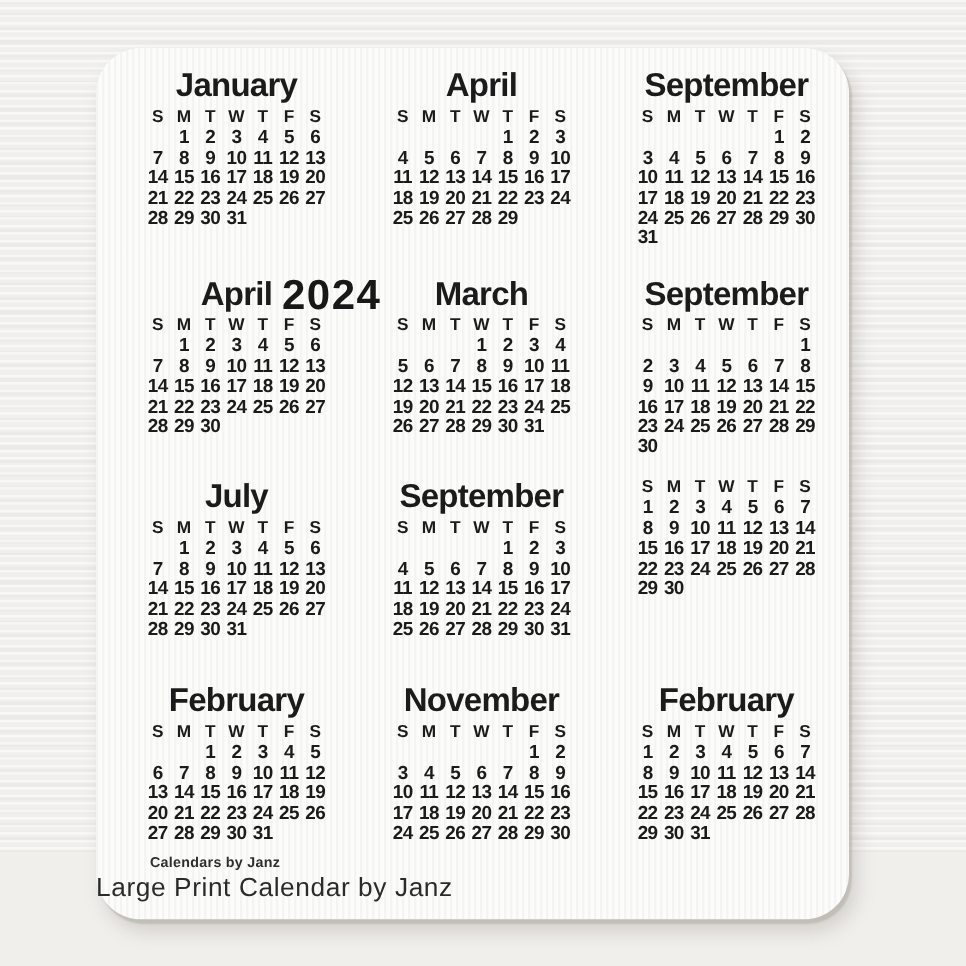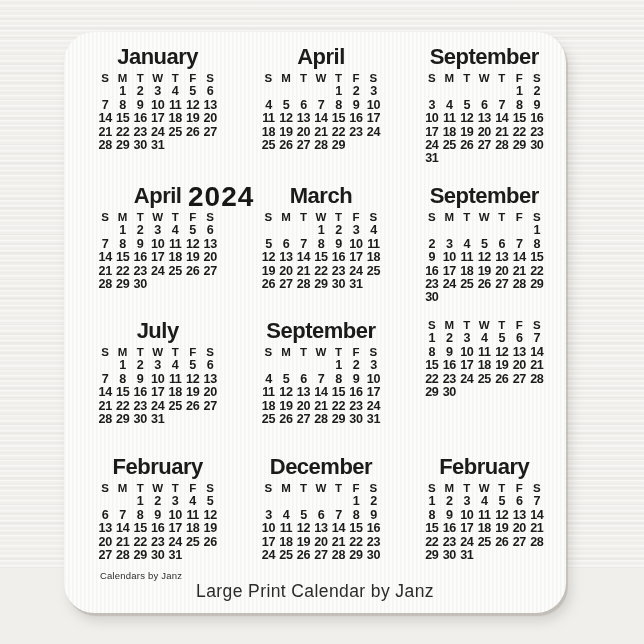--- a/index.html
+++ b/index.html
@@ -37,24 +37,24 @@
     white-space:nowrap;
   }
   .dow{font-size:11.5px;letter-spacing:0;}
   .year{
     position:absolute;left:124px;top:143px;width:170px;
     font-size:28px;line-height:44px;font-weight:bold;letter-spacing:1px;
     color:#181818;
   }
   .brand-small{
     position:absolute;left:36px;top:538px;
-    font-size:9.5px;font-weight:normal;letter-spacing:0.2px;color:#2e2e2e;
+    font-size:9.5px;font-weight:bold;letter-spacing:0.2px;color:#2e2e2e;
   }
   .caption{
-    position:absolute;left:0;right:0;top:549px;text-align:center;
+    position:absolute;left:0;right:0;top:549px;text-align:left;
     font-size:17.5px;font-weight:normal;letter-spacing:0.4px;color:#2b2b2b;
   }
 </style>
 </head>
 <body>
 
 <div class="scene">
   <div class="mousepad">
 
     <div class="month-row row1">
@@ -648,21 +648,21 @@
             <span class="cell">27</span>
             <span class="cell">28</span>
             <span class="cell">29</span>
             <span class="cell">30</span>
             <span class="cell">31</span>
             <span class="cell"></span>
             <span class="cell"></span>
           </div>
         </div>
       <div class="month">
-          <div class="month-title">December</div>
+          <div class="month-title">November</div>
           <div class="week">
             <span class="cell dow">S</span>
             <span class="cell dow">M</span>
             <span class="cell dow">T</span>
             <span class="cell dow">W</span>
             <span class="cell dow">T</span>
             <span class="cell dow">F</span>
             <span class="cell dow">S</span>
           </div>
           <div class="week">

